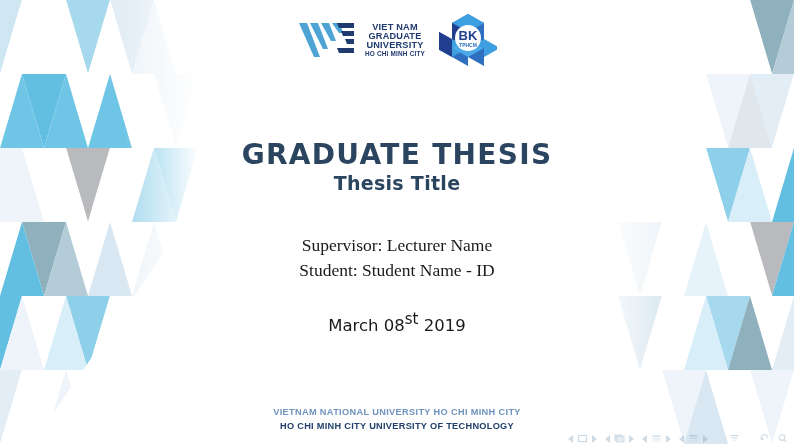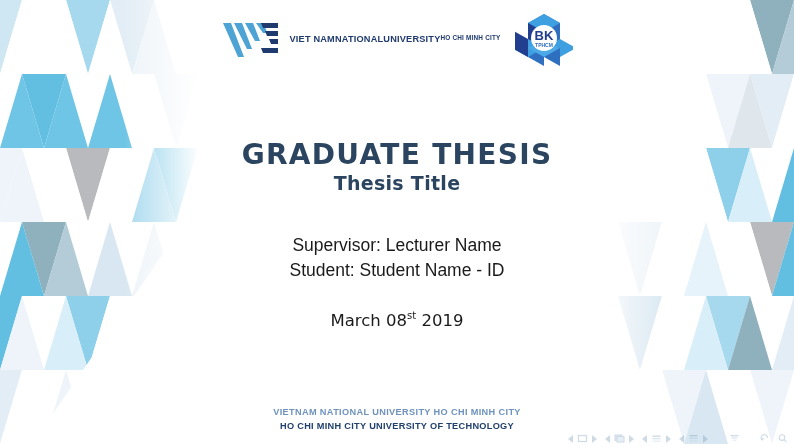--- a/index.html
+++ b/index.html
@@ -30,22 +30,23 @@
   }
 
   .logos{
     margin-top:11px;
     display:flex;align-items:center;justify-content:center;gap:14px;
     height:58px;
   }
   .vnu-logo{display:flex;align-items:center;gap:6px;}
   .vnu-mark{width:62px;height:42px;}
   .vnu-text{
-    display:flex;flex-direction:row;justify-content:center;
+    display:flex;flex-direction:column;justify-content:center;
     line-height:1.02;
+    text-align:center;
   }
   .vnu-text span{
     font-family:"Liberation Sans", sans-serif;
     font-weight:bold;color:#1f3a6e;letter-spacing:.2px;
   }
   .vnu-l1,.vnu-l2,.vnu-l3{font-size:9.2px;}
   .vnu-l4{font-size:6.4px;letter-spacing:.1px;}
   .bk-logo{width:58px;height:54px;}
 
   .title-block{margin-top:27px;text-align:center;}
@@ -55,37 +56,37 @@
     letter-spacing:1.3px;line-height:1.12;margin-top:43px;
   }
   .title-sub{
     font-family:"DejaVu Sans", sans-serif;
     font-size:19px;font-weight:bold;color:#2b4560;
     letter-spacing:.3px;line-height:1.25;margin-top:2px;
   }
 
   .people{
     margin-top:37px;text-align:center;
-    font-family:Liberation Sans, sans-serif;
+    font-family:Liberation Serif, serif;
     font-size:17.5px;color:#1a1a1a;line-height:1.45;
     font-weight:400;
   }
 
   .affil{
     margin-top:28px;text-align:center;
     font-family:"DejaVu Sans", sans-serif;
     font-size:12.6px;color:#1a1a1a;line-height:1.42;
   }
 
   .date{
     margin-top:26px;text-align:center;
     font-family:"DejaVu Sans", sans-serif;
     font-size:16.5px;color:#1a1a1a;
   }
-  .date .ord{font-size:10px;vertical-align:super;}
+  .date .ord{font-size:15px;vertical-align:super;}
 
   .footer{
     position:absolute;left:0;right:0;bottom:13px;text-align:center;
     font-family:"Liberation Sans", sans-serif;
   }
   .footer-l1{
     font-size:9.2px;font-weight:bold;color:#6f93bd;letter-spacing:.35px;
     line-height:1.5;
   }
   .footer-l2{
@@ -265,21 +266,21 @@
           </g>
           <g fill="#1f3a6e">
             <polygon points="40,4 57,4 57,9 42,9"></polygon>
             <polygon points="44,12 57,12 57,17 46,17"></polygon>
             <polygon points="48,20 57,20 57,25 50,25"></polygon>
             <polygon points="40,29 57,29 57,34 42,34"></polygon>
           </g>
         </svg>
         <div class="vnu-text">
           <span class="vnu-l1">VIET NAM</span>
-          <span class="vnu-l2">NATIONAL</span>
+          <span class="vnu-l2">GRADUATE</span>
           <span class="vnu-l3">UNIVERSITY</span>
           <span class="vnu-l4">HO CHI MINH CITY</span>
         </div>
       </div>
 
       <svg class="bk-logo" viewBox="0 0 58 54" xmlns="http://www.w3.org/2000/svg">
         <polygon points="29,1 45,10 45,28 29,37 13,28 13,10" fill="#2f6fc0"></polygon>
         <polygon points="29,1 45,10 29,19 13,10" fill="#3ea0e0"></polygon>
         <polygon points="13,10 29,19 29,37 13,28" fill="#223f8f"></polygon>
         <polygon points="13,26 29,35 29,53 13,44" fill="#2f6fc0"></polygon>

